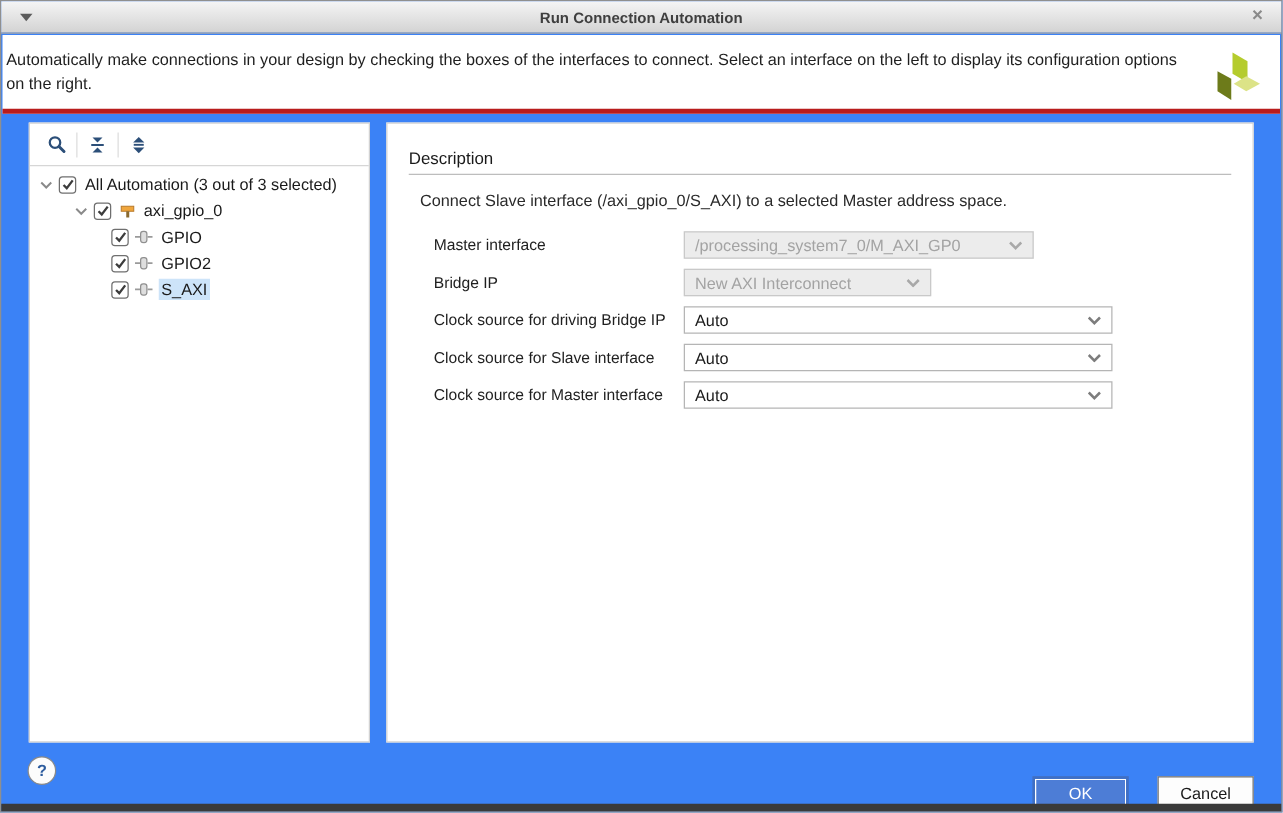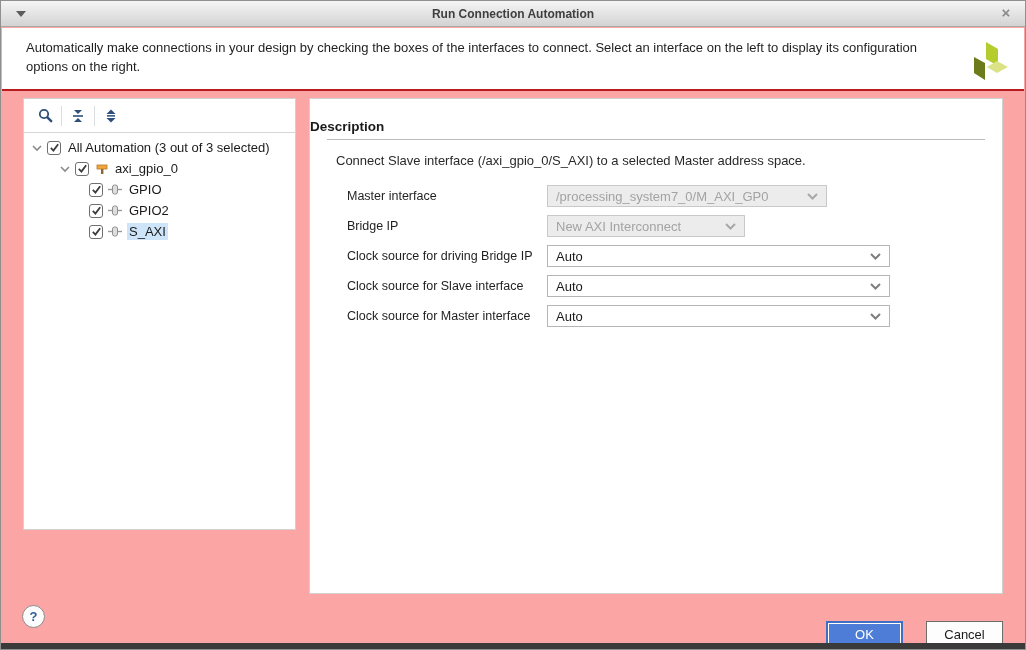--- a/index.html
+++ b/index.html
@@ -8,21 +8,21 @@
     font-family: "Liberation Sans", "DejaVu Sans", sans-serif;
     font-size: 13px;
     color: #1a1a1a;
     background: #f0f0f0;
     position: relative;
     overflow: hidden;
   }
   .window {
     position: absolute; inset: 0;
     border: 1px solid #8f8f8f;
-    background: #fca5a5;
+    background: #3b82f6;
   }
   
   .titlebar {
     position: absolute; left: 0; top: 0; right: 0; height: 26px;
     background: linear-gradient(#f5f5f5, #d3d3d3);
     border-bottom: 1px solid #a8a8a8;
     display: flex; align-items: center; justify-content: center;
   }
   .titlebar-title { font-weight: bold; font-size: 12px; color: #3f3f3f; }
   .win-menu-icon {
@@ -36,29 +36,29 @@
   .win-close {
     position: absolute; right: 10px; top: 3px;
     font-size: 15px; font-weight: bold; color: #8a8a8a;
     width: 18px; height: 18px; text-align: center; line-height: 18px;
     cursor: default;
   }
   
   .header {
     position: absolute; left: 1px; top: 27px; right: 1px; height: 63px;
     background: #ffffff;
-    border-bottom: 2px solid #b91c1c;
-    padding: 11px 70px 0 24px;
+    border-bottom: 4px solid #b91c1c;
+    padding: 11px 70px 0 3px;
     line-height: 1.45;
     color: #1f1f1f;
   }
   .logo { position: absolute; right: 14px; top: 12px; width: 44px; height: 44px; }
   
   .left-panel {
-    position: absolute; left: 22px; top: 97px; width: 273px; height: 432px;
+    position: absolute; left: 22px; top: 97px; width: 273px; height: 496px;
     background: #ffffff; border: 1px solid #d2d2d2;
   }
   .right-panel {
     position: absolute; left: 308px; top: 97px; width: 694px; height: 496px;
     background: #ffffff; border: 1px solid #d2d2d2;
   }
   
   .tree-toolbar {
     height: 34px; border-bottom: 1px solid #d6d6d6;
     display: flex; align-items: center; padding-left: 8px;
@@ -74,22 +74,22 @@
     width: 14px; height: 14px; flex: 0 0 14px;
     border: 1px solid #6f6f6f; border-radius: 3px; background: #ffffff;
     display: flex; align-items: center; justify-content: center;
     margin: 0 5px 0 3px; cursor: pointer;
   }
   .node-icon { width: 15px; height: 14px; margin-right: 4px; display: flex; align-items: center; justify-content: center; }
   .tree-label { font-size: 13px; color: #1a1a1a; padding: 1px 2px; }
   .tree-label.selected { background: #cde4f9; }
   
   .section-heading {
-    font-weight: bold; font-size: 13.5px; color: #1a1a1a;
-    margin: 20px 17px 0 0;
+    font-weight: normal; font-size: 13.5px; color: #1a1a1a;
+    margin: 20px 17px 0 17px;
   }
   .section-rule { border: 0; border-top: 1px solid #bdbdbd; margin: 5px 17px 0 17px; }
   .desc-text { margin: 13px 17px 17px 26px; color: #2a2a2a; }
   .options-block { margin-top: 16px; }
   .form { margin-top: 16px; }
   .form-row { display: flex; align-items: center; height: 22px; margin: 0 0 8px 37px; }
   .form-label { width: 200px; flex: 0 0 200px; font-size: 12.5px; color: #1f1f1f; }
   .dropdown {
     height: 22px; display: flex; align-items: center;
     border: 1px solid #b5b5b5; background: #ffffff;

